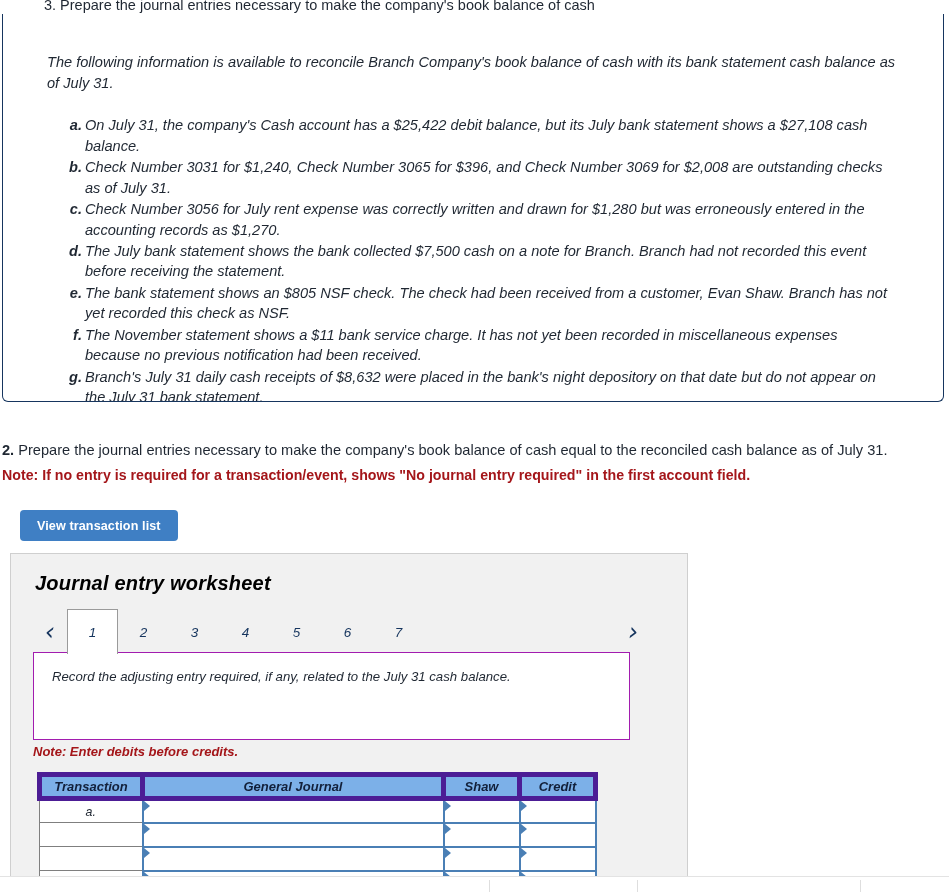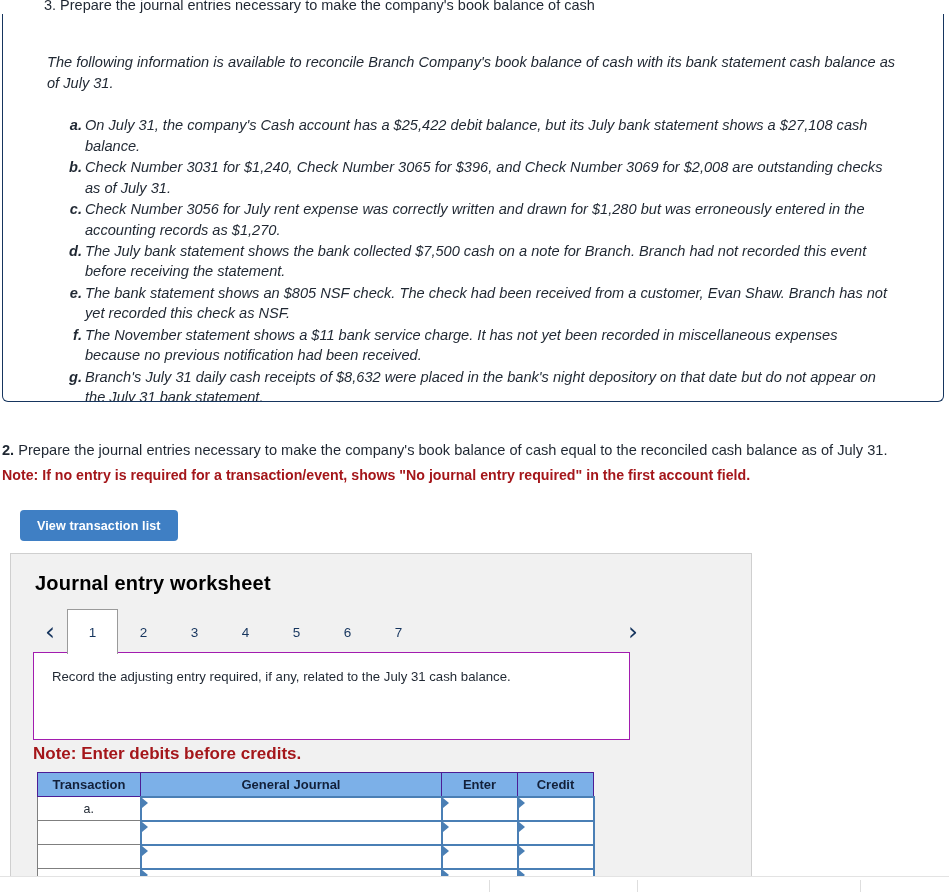--- a/index.html
+++ b/index.html
@@ -107,26 +107,27 @@
     font-weight: bold;
     cursor: pointer;
     letter-spacing: .1px;
   }
 
   
   .worksheet {
     position: absolute;
     top: 553px;
     left: 10px;
-    width: 742px;
+    width: 678px;
     height: 323px;
     background: #f1f1f1;
     border: 1px solid #cfcfcf;
     border-bottom: none;
     overflow: hidden;
+    font-style: italic;
   }
   .ws-title {
     margin: 18px 0 0 24px;
     font-size: 20px;
     font-weight: bold;
     color: #000000;
     letter-spacing: .2px;
   }
 
   
@@ -188,38 +189,38 @@
   .ws-desc p {
     margin: 14px 18px;
     font-size: 13.2px;
     line-height: 1.45;
     color: #1f2732;
   }
   .ws-subnote {
     position: absolute;
     top: 190px;
     left: 22px;
-    font-size: 17px;
+    font-size: 13px;
     font-weight: bold;
     color: #a4161a;
     text-align: center;
   }
 
   
   .jtable {
     position: absolute;
     top: 218px;
     left: 26px;
     width: 556px;
     border-collapse: collapse;
     table-layout: fixed;
   }
   .jtable th {
     background: #7cb0e8;
-    border: 1px solid #4c1d95;
+    border: 5px solid #4c1d95;
     font-size: 13px;
     font-weight: bold;
     color: #12203a;
     height: 24px;
     padding: 0;
     text-align: center;
   }
   .jtable td {
     border: 1px solid #7f7f7f;
     height: 24px;
@@ -344,21 +345,21 @@
     <colgroup>
       <col class="col-tx">
         <col class="col-gj">
         <col class="col-db">
         <col class="col-cr">
     </colgroup>
     <thead>
       <tr>
         <th>Transaction</th>
         <th>General Journal</th>
-        <th>Enter</th>
+        <th>Shaw</th>
         <th>Credit</th>
       </tr>
     </thead>
     <tbody>
       <tr>
         <td>a.</td>
         <td class="inp">
             <span class="marker"></span>
           </td>
         <td class="inp">

